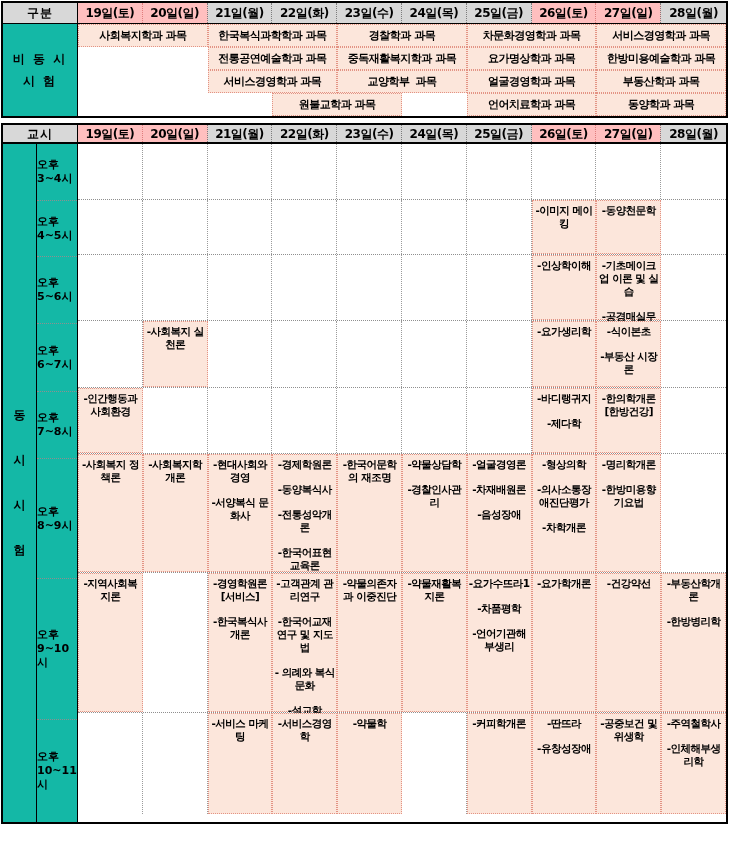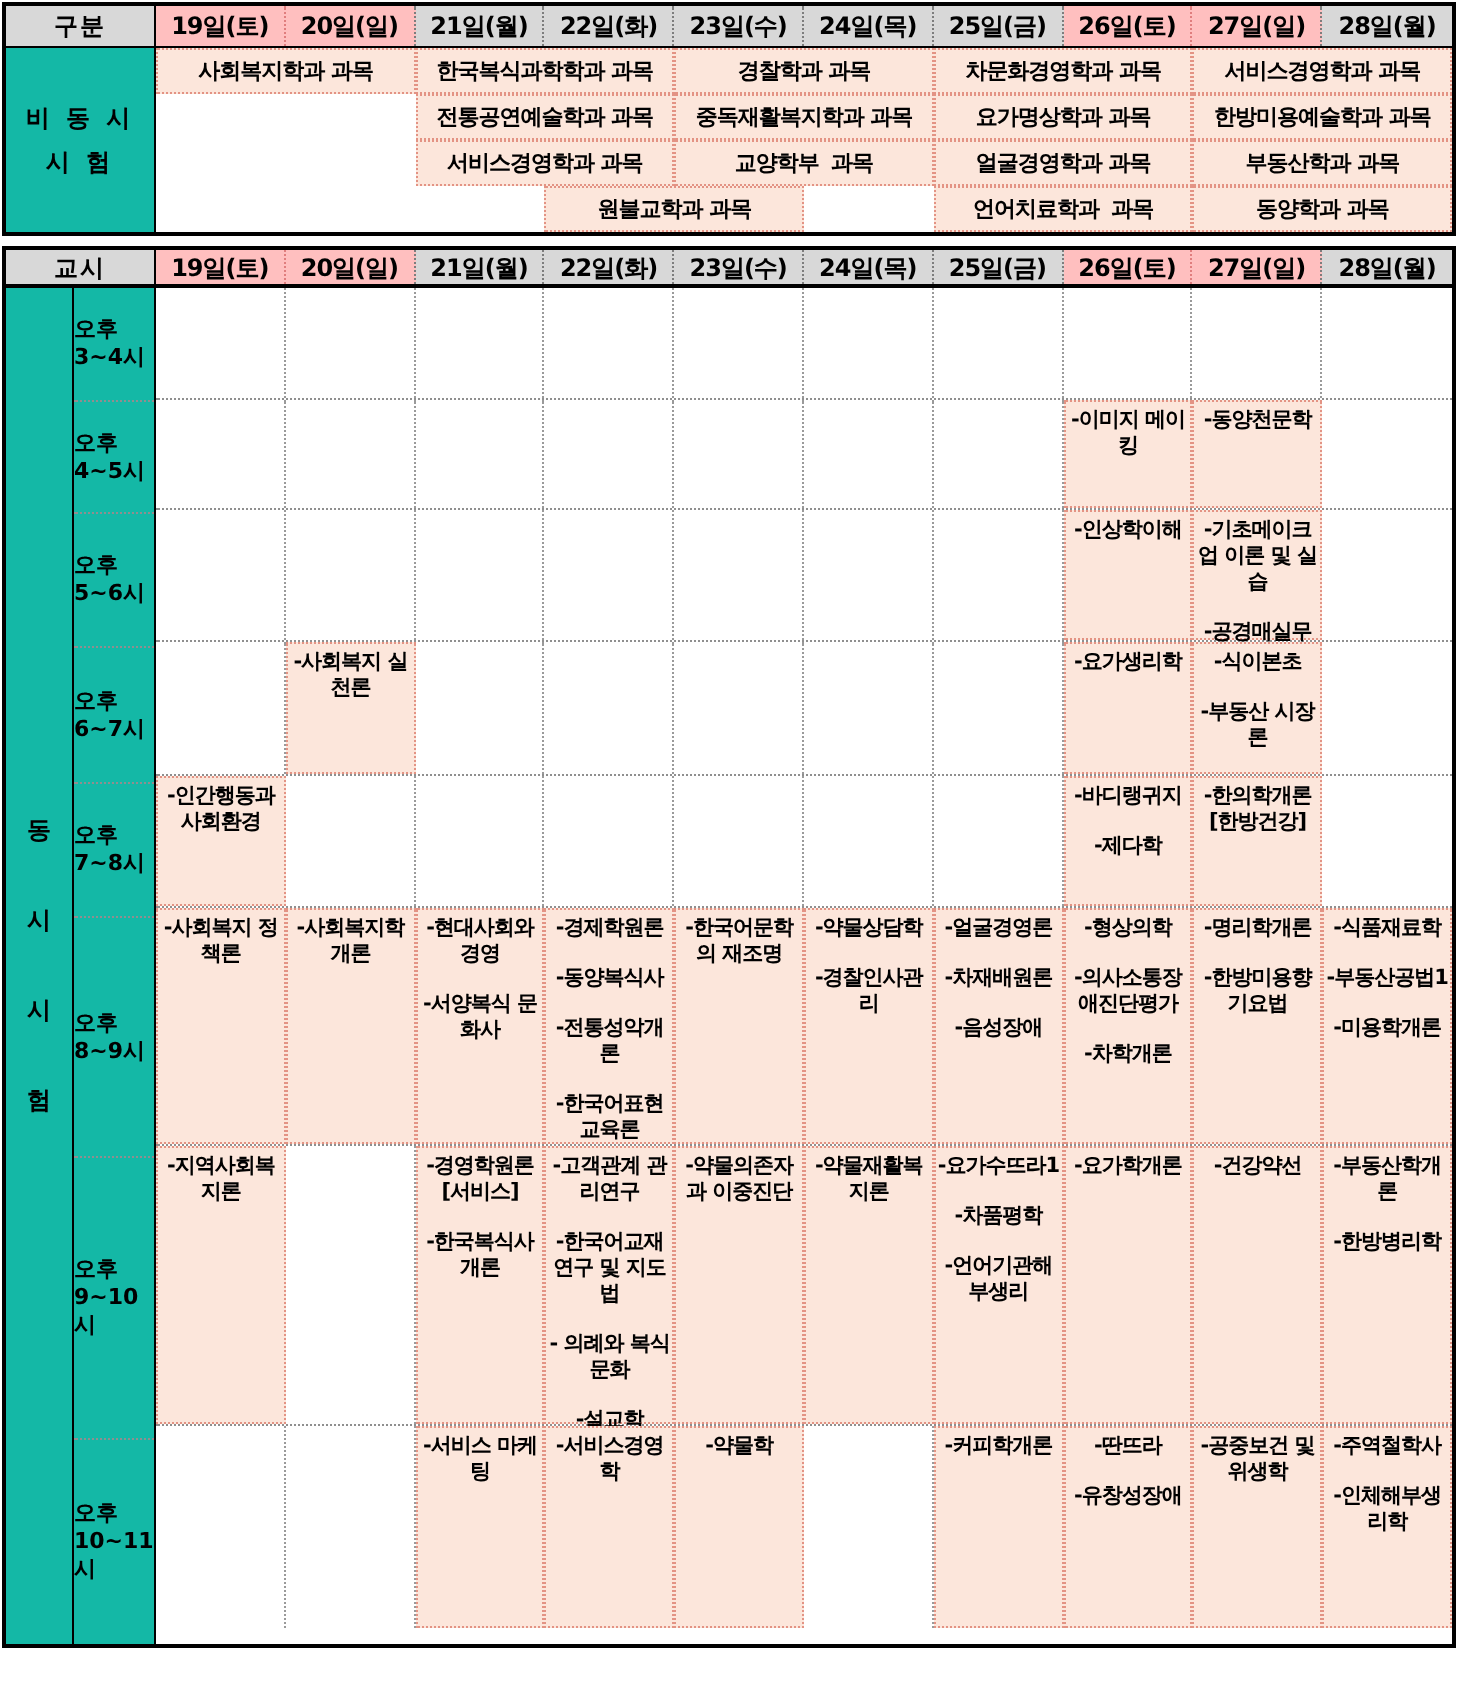--- a/index.html
+++ b/index.html
@@ -86,21 +86,21 @@
             <div class="tcell" style="left: 60%; width: 20%;">요가명상학과 과목</div>
           </div>
           <div class="trow" style="height: 23px;">
             <div class="tcell" style="left: 20%; width: 20%;">서비스경영학과 과목</div>
             <div class="tcell" style="left: 40%; width: 20%; font-family: Liberation Mono, monospace;">교양학부 과목</div>
             <div class="tcell" style="left: 60%; width: 20%;">얼굴경영학과 과목</div>
             <div class="tcell" style="left: 80%; width: 20%;">부동산학과 과목</div>
           </div>
           <div class="trow" style="height: 23px;">
             <div class="tcell" style="left: 30%; width: 20%;">원불교학과 과목</div>
-            <div class="tcell" style="left: 60%; width: 20%; font-family: Liberation Mono, monospace;">언어치료학과 과목</div>
+            <div class="tcell" style="left: 60%; width: 20%;">언어치료학과 과목</div>
             <div class="tcell" style="left: 80%; width: 20%;">동양학과 과목</div>
           </div>
         </div>
     </div>
   </div>
 
   <div class="xtable bot">
     <div class="leftarea">
       <div class="corner">교시</div>
       <div class="leftsplit">
@@ -274,25 +274,20 @@
             </div>
             <div class="bcell pinkc">
               <div class="subj">-형상의학</div>
               <div class="subj">-의사소통장애진단평가</div>
               <div class="subj">-차학개론</div>
             </div>
             <div class="bcell pinkc">
               <div class="subj">-명리학개론</div>
               <div class="subj">-한방미용향기요법</div>
             </div>
-            <div class="bcell pinkc">
-              <div class="subj">-식품재료학</div>
-              <div class="subj">-부동산공법1</div>
-              <div class="subj">-미용학개론</div>
-            </div>
           </div>
           <div class="brow" style="height: 140px;">
             <div class="bcell pinkc">
               <div class="subj">-지역사회복지론</div>
             </div>
             <div class="bcell whitec"></div>
             <div class="bcell pinkc">
               <div class="subj">-경영학원론 [서비스]</div>
               <div class="subj">-한국복식사 개론</div>
             </div>

